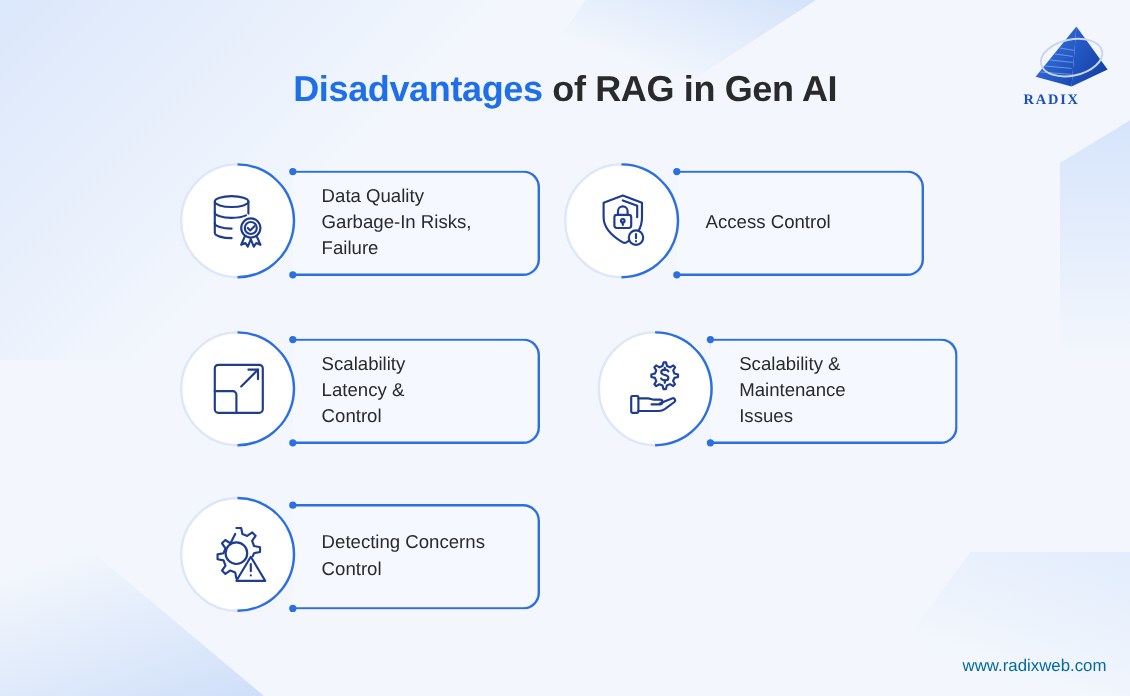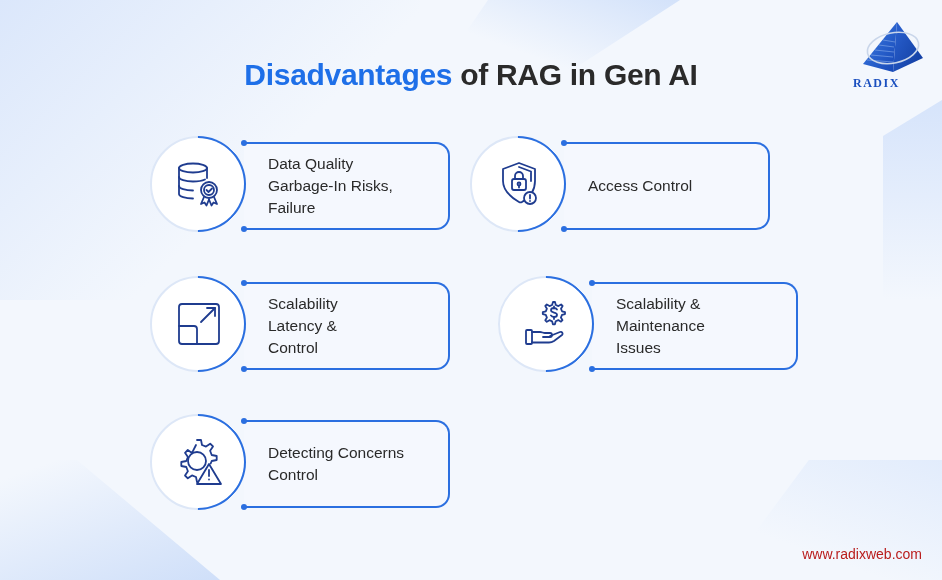--- a/index.html
+++ b/index.html
@@ -89,21 +89,21 @@
   }
   .card .label {
     position: absolute; left: 120px; top: 0; height: 104px; width: 180px;
     display: flex; flex-direction: column; justify-content: center;
     font-size: 15.5px; line-height: 22px; color: #2a2a2a;
   }
   .card .label span { display: block; white-space: nowrap; }
 
   .footer-url {
     position: absolute; right: 20px; top: 546px;
-    font-size: 14px; color: #b91c1c;
+    font-size: 14px; color: #0369a1;
   }
 </style>
 </head>
 <body>
 
 <div class="bg-shape bg-top-left"></div>
 <div class="bg-shape bg-top-center"></div>
 <div class="bg-shape bg-right"></div>
 <div class="bg-shape bg-bottom-left"></div>
 <div class="bg-shape bg-bottom-right"></div>

